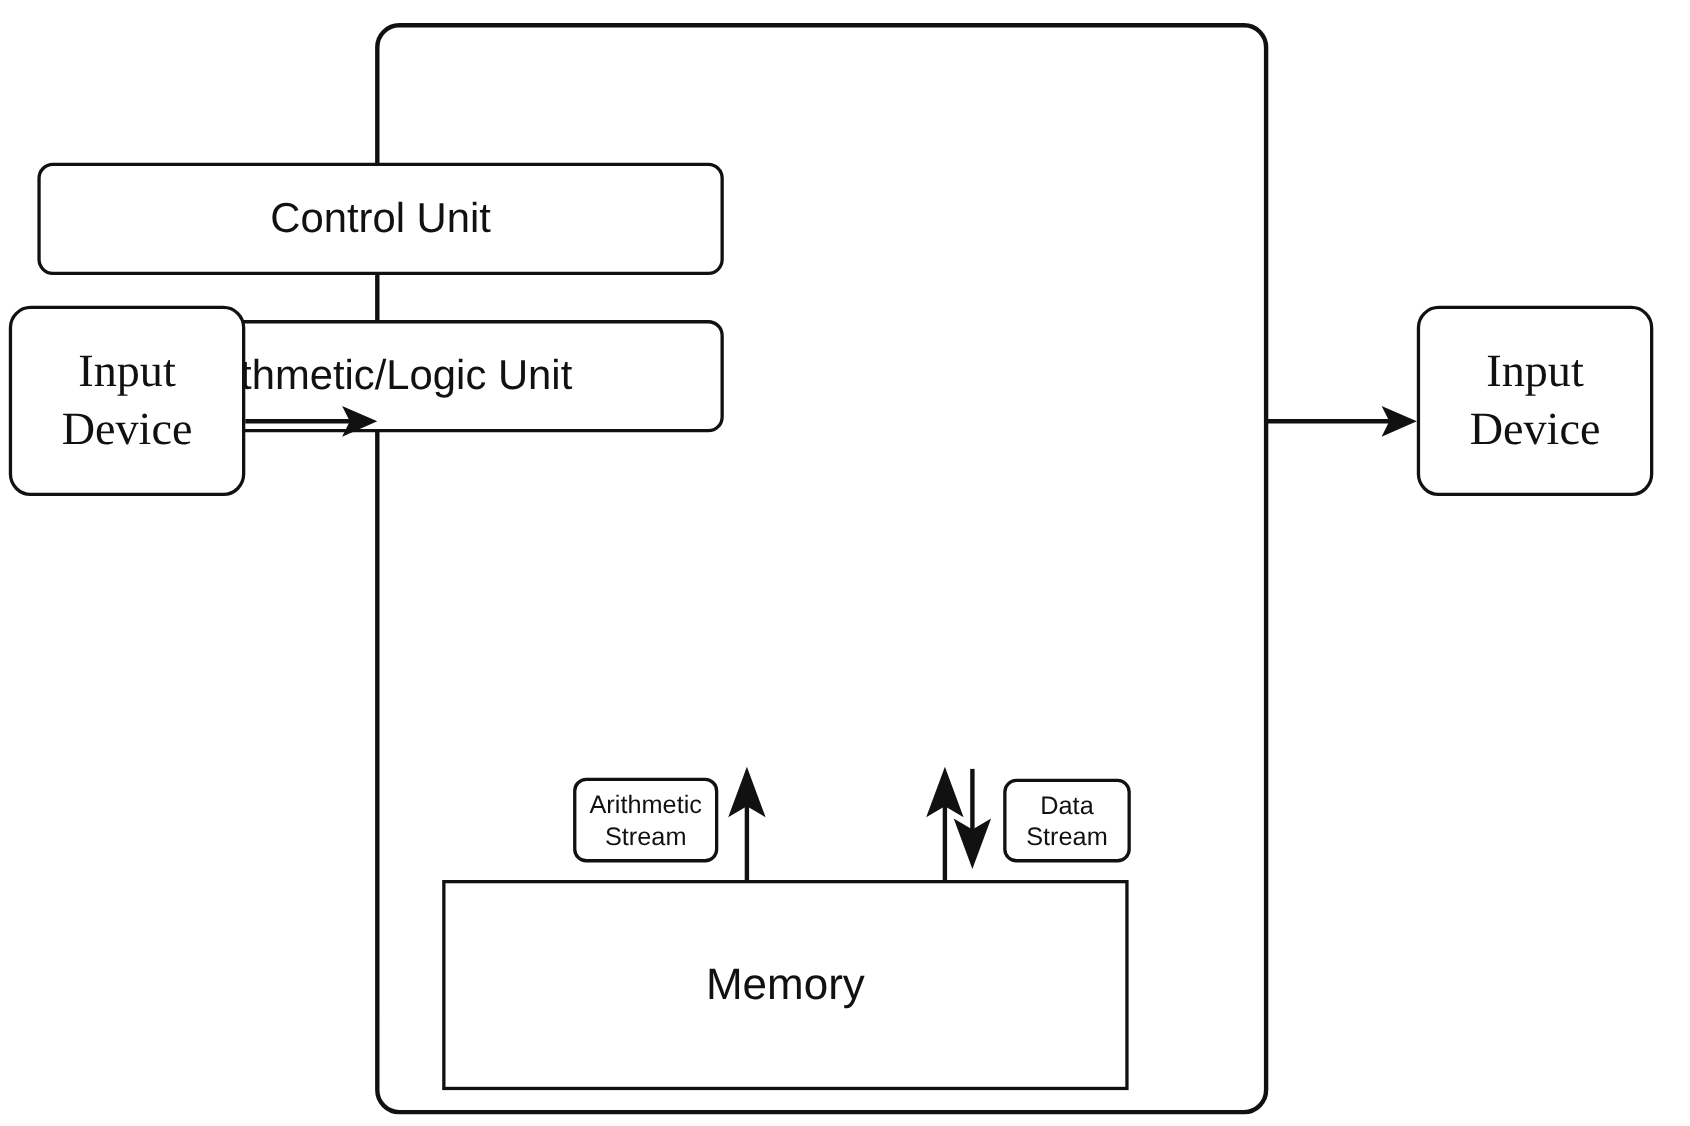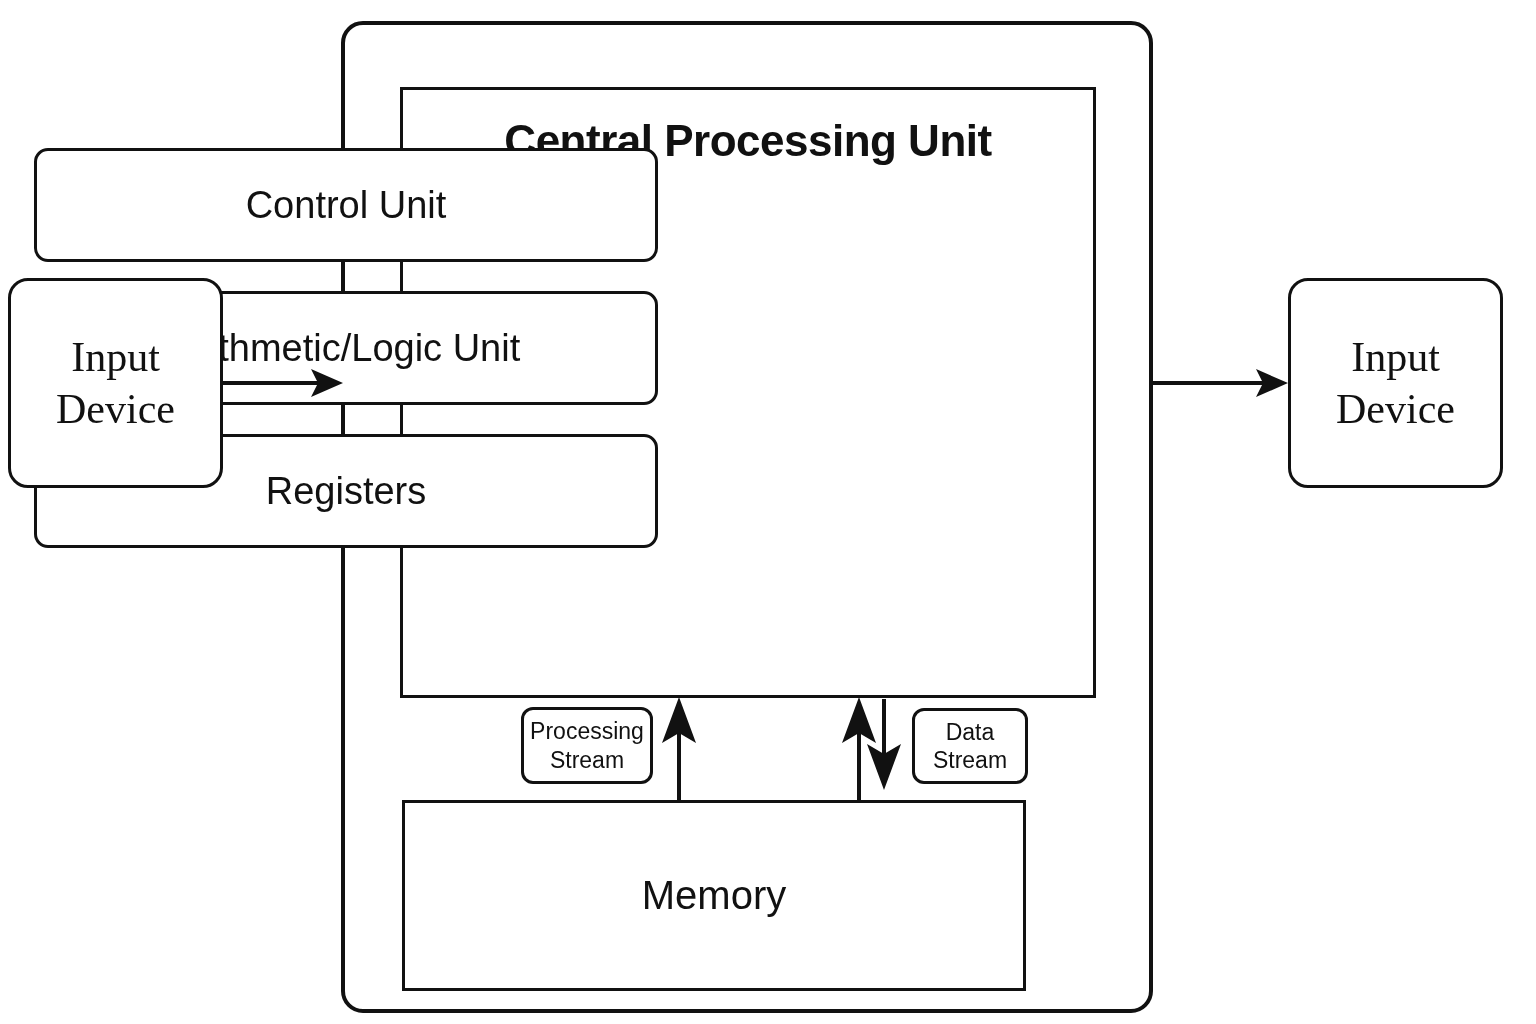--- a/index.html
+++ b/index.html
@@ -58,21 +58,21 @@
     font-size: 44px;
     font-weight: bold;
     letter-spacing: -0.5px;
     color: #111111;
   }
 
   
   .cpu-unit {
     left: 34px;
     width: 624px;
-    height: 114px;
+    height: 102px;
     border-radius: 14px;
     border-width: 3px;
     font-size: 38px;
     font-weight: normal;
   }
   #unit-control   { top: 148px; }
   #unit-alu       { top: 291px; }
   #unit-registers { top: 434px; }
 
   
@@ -82,21 +82,21 @@
     width: 624px;
     height: 191px;
     border-width: 3px;
     border-radius: 0;
     font-size: 40px;
   }
 
   
   .device-box {
     width: 215px;
-    height: 210px;
+    height: 173px;
     border-radius: 20px;
     border-width: 3px;
     font-family: "Liberation Serif", serif;
     font-size: 42px;
     line-height: 1.25;
   }
   #input-device  { left: 8px;    top: 278px; }
   #output-device { left: 1288px; top: 278px; }
 
   
@@ -121,41 +121,35 @@
   .conn-line { stroke: #111111; stroke-width: 4; fill: none; }
   .conn-head { fill: #111111; }
 </style>
 </head>
 <body>
 
 <div id="diagram-root">
 
   <div class="box" id="system-enclosure"></div>
 
-  <div class="box" id="cpu-container">
-    <div id="cpu-title">Central Processing Unit</div>
-  </div>
 
   <div class="box cpu-unit" id="unit-control">
     <span>Control Unit</span>
   </div>
   <div class="box cpu-unit" id="unit-alu">
     <span>Arithmetic/Logic Unit</span>
-  </div>
-  <div class="box cpu-unit" id="unit-registers">
-    <span>Registers</span>
   </div>
 
   <div class="box" id="memory-box">
     <span>Memory</span>
   </div>
 
   <div class="box stream-chip" id="instruction-stream-label">
     <div>
-      <div>Processing</div>
+      <div>Arithmetic</div>
       <div>Stream</div>
     </div>
   </div>
   <div class="box stream-chip" id="data-stream-label">
     <div>
       <div>Data</div>
       <div>Stream</div>
     </div>
   </div>
 

